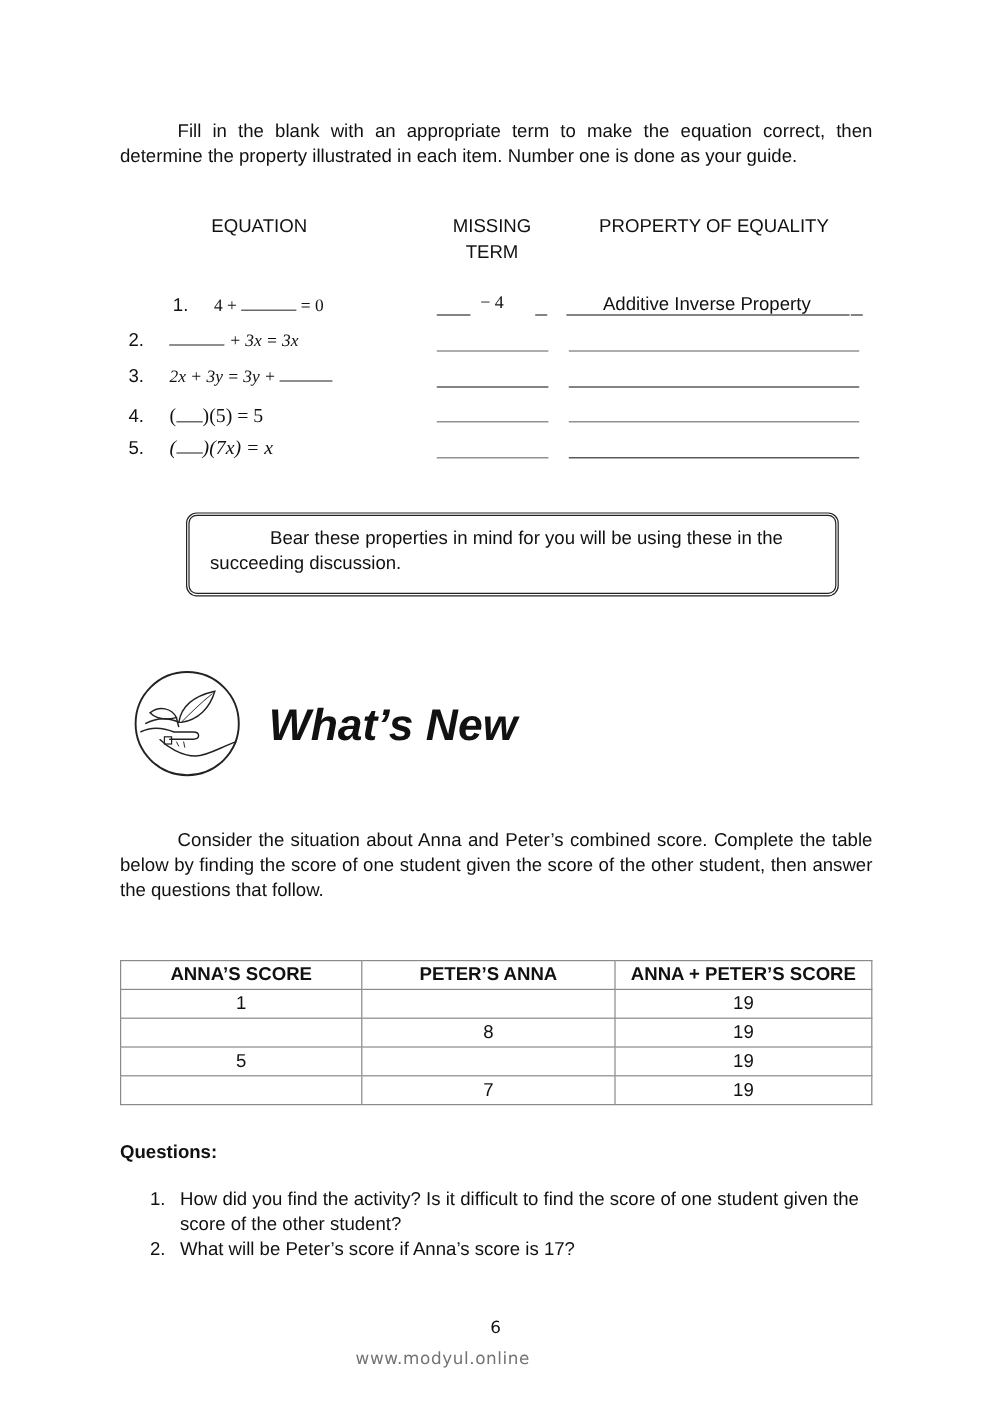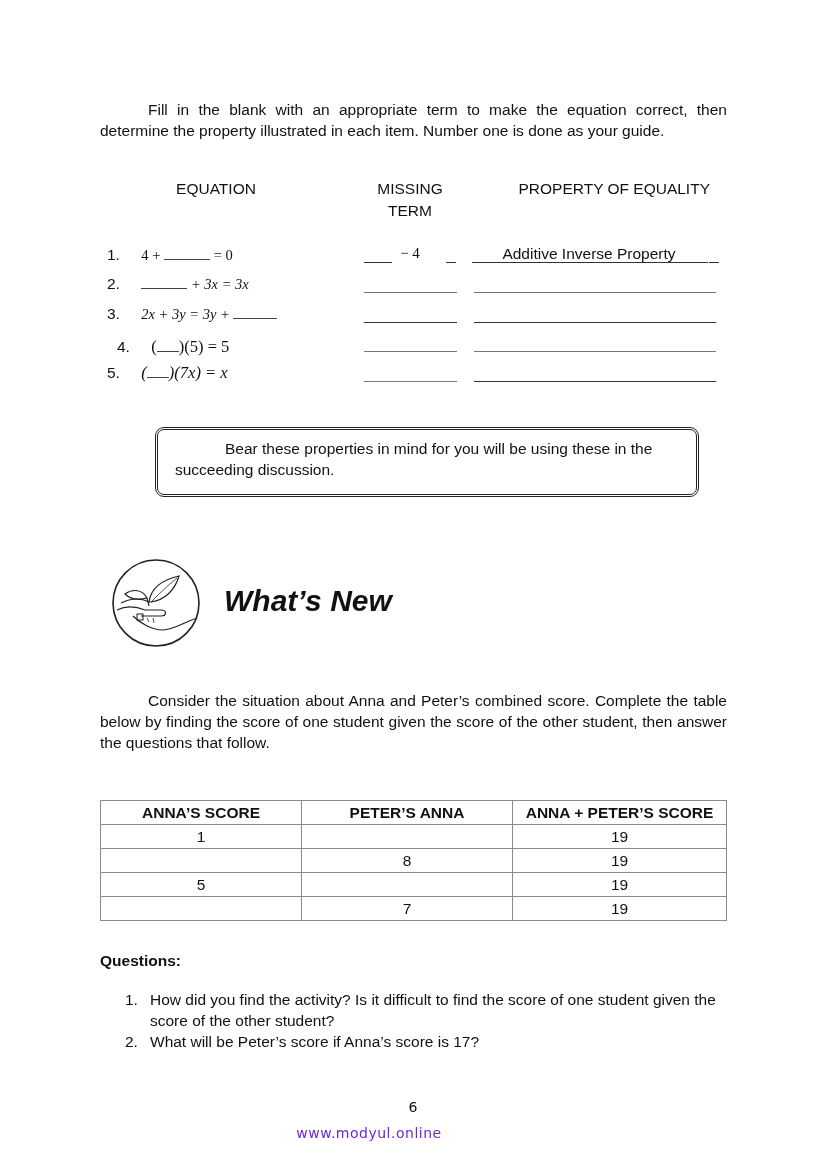--- a/index.html
+++ b/index.html
@@ -15,56 +15,56 @@
   .eq-text { font-family: "Liberation Serif", serif; font-size: 14.5px; }
   .eq-text.big { font-size: 16.5px; }
   .blank { display: inline-block; border-bottom: 1px solid #444; height: 14px; vertical-align: baseline; }
   .line { position: absolute; height: 0; border-top: 1px solid #333; }
   .line.dashed { border-top: 1px solid #777; }
   .ans-text { position: absolute; text-align: center; white-space: nowrap; }
   .note-box { position: absolute; left: 155px; top: 427px; width: 534px; height: 60px;
               border: 3px double #222; border-radius: 9px; padding: 2px; }
   .note-text { position: absolute; left: 17px; top: 8px; width: 505px; line-height: 21px; }
   .wn-icon { position: absolute; left: 111px; top: 558px; width: 90px; height: 90px; }
-  .wn-title { position: absolute; left: 224px; top: 584px; font-size: 30px; font-weight: bold; font-style: italic; }
+  .wn-title { position: absolute; left: 224px; top: 584px; font-size: 37px; font-weight: bold; font-style: italic; }
   table.scores { position: absolute; left: 100px; top: 800px; width: 627px; border-collapse: collapse; font-size: 15.5px; }
   table.scores th, table.scores td { border: 1px solid #8a8a8a; text-align: center; height: 19px; padding: 2px; line-height: 18px; }
   table.scores th { font-weight: bold; font-size: 15.5px; }
   .q-head { position: absolute; left: 100px; top: 952px; font-weight: bold; }
   .q-list { position: absolute; left: 125px; top: 989px; width: 605px; line-height: 21px; }
   .q-item { display: flex; }
   .q-item .n { width: 25px; flex: none; }
   .page-num { position: absolute; left: 0; width: 826px; top: 1099px; text-align: center; font-family: "DejaVu Sans", sans-serif; font-size: 14px; color: #111; }
-  .watermark { position: absolute; left: 0; width: 738px; top: 1125px; text-align: center; font-family: "DejaVu Sans", sans-serif; font-size: 14px; color: #6d28d9; letter-spacing: 0.5px; }
+  .watermark { position: absolute; left: 0; width: 738px; top: 1125px; text-align: center; font-family: "DejaVu Sans", sans-serif; font-size: 14px; color: #737373; letter-spacing: 0.5px; }
 </style>
 </head>
 <body>
 
 <div class="para" style="top:99px;"><span class="indent"></span><span>Fill in the blank with an appropriate term to make the equation correct, then determine the property illustrated in each item. Number one is done as your guide.</span></div>
 
 <div class="colhead" style="left:148px;width:136px;">EQUATION</div>
 <div class="colhead" style="left:360px;width:100px;">
   <div>MISSING</div>
   <div>TERM</div>
 </div>
-<div class="colhead" style="left:480px;width:230px;text-align:right;">PROPERTY OF EQUALITY</div>
+<div class="colhead" style="left:480px;width:230px;">PROPERTY OF EQUALITY</div>
 
-<div class="eq-row" style="top:244px;">
+<div class="eq-row" style="top:244px;margin-left:37px;">
   <span class="eq-num">1.</span>
   <span class="eq-text"><span>4 + </span><span class="blank" style="width:46px;"></span><span> = 0</span></span>
 </div>
 <div class="eq-row" style="top:273px;">
   <span class="eq-num">2.</span>
   <span class="eq-text"><span class="blank" style="width:46px;"></span><span class="mi"> + 3x = 3x</span></span>
 </div>
 <div class="eq-row" style="top:303px;">
   <span class="eq-num">3.</span>
   <span class="eq-text"><span class="mi">2x + 3y = 3y + </span><span class="blank" style="width:44px;"></span></span>
 </div>
-<div class="eq-row" style="top:336px;margin-left:10px;">
+<div class="eq-row" style="top:336px;">
   <span class="eq-num">4.</span>
   <span class="eq-text big"><span>(</span><span class="blank" style="width:22px;"></span><span>)(5) = 5</span></span>
 </div>
 <div class="eq-row" style="top:362px;">
   <span class="eq-num">5.</span>
   <span class="eq-text big mi"><span>(</span><span class="blank" style="width:22px;"></span><span>)(7x) = x</span></span>
 </div>
 
 <div class="ans-text math" style="left:364px;top:245px;width:92px;font-size:15px;">− 4</div>
 <div class="line" style="left:364px;top:262px;width:28px;"></div>

